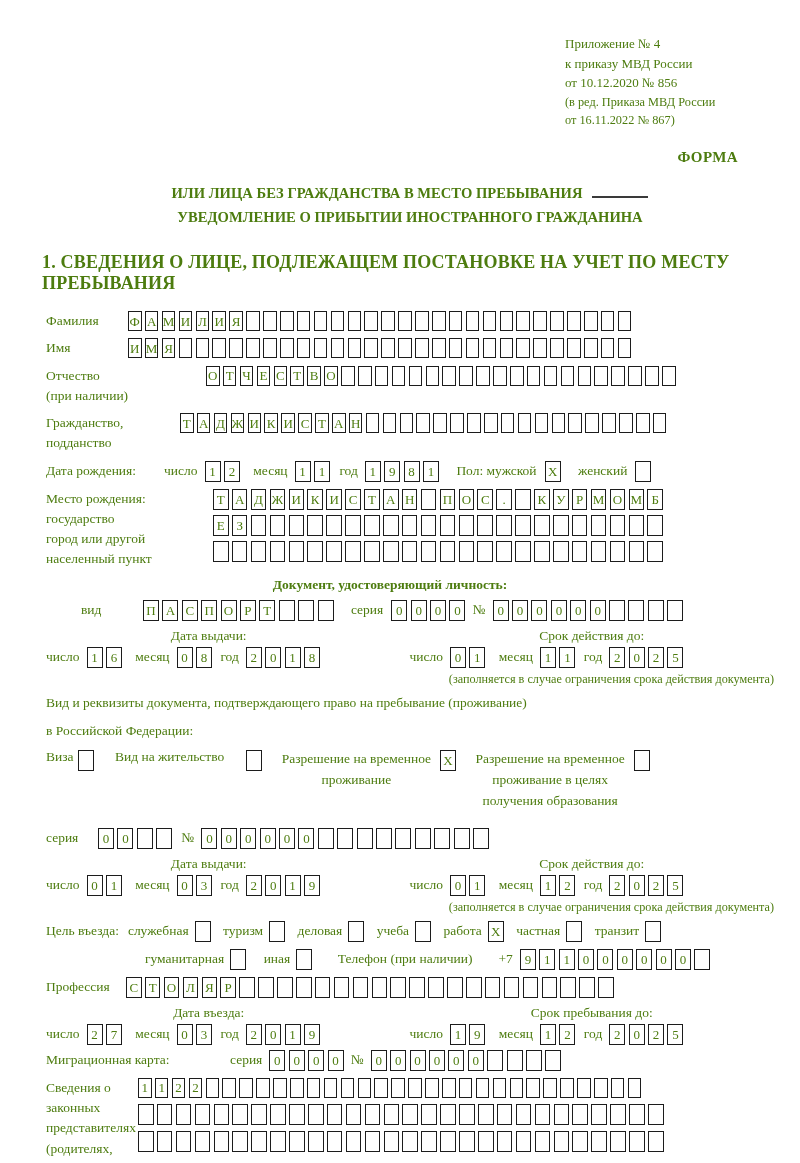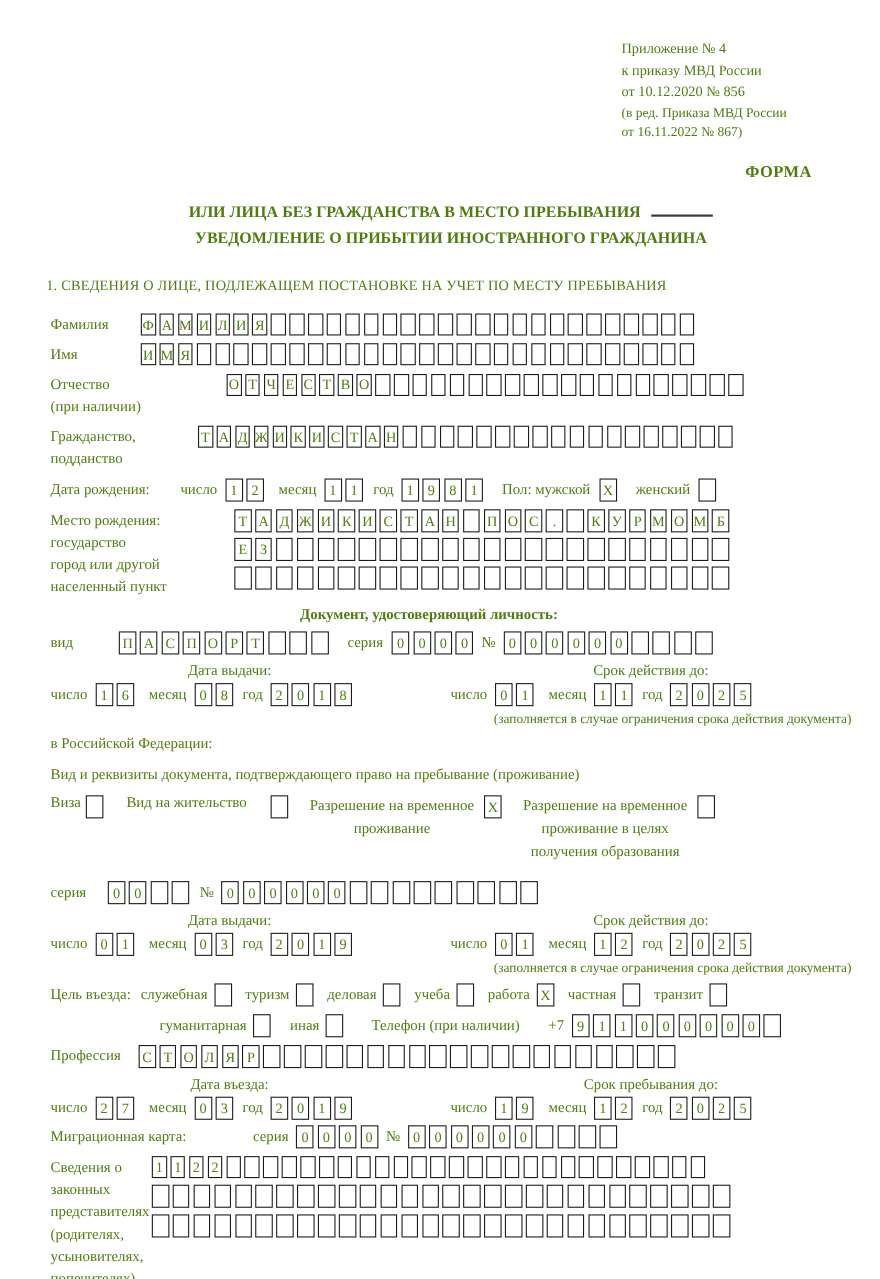--- a/index.html
+++ b/index.html
@@ -11,27 +11,27 @@
     padding:34px 26px 10px 46px;
     font-size:13.5px;
   }
   
   .hdr { width:205px; margin-left:auto; margin-right:4px; line-height:1.5; font-size:13px; }
   .hdr .small { font-size:12.3px; }
   .forma { text-align:right; font-weight:bold; font-size:15px; letter-spacing:.4px; margin:20px 36px 16px 0; }
   
   .title { text-align:center; font-weight:bold; font-size:14.6px; line-height:1.6; }
   .title .blank { display:inline-block; width:56px; border-bottom:2px solid #3a3a3a; height:.95em; margin-left:10px; }
-  .sec-heading { font-weight:normal; font-size:13px; margin:23px 0 17px -4px; letter-spacing:.2px; }
+  .sec-heading { font-weight:bold; font-size:18px; margin:23px 0 17px -4px; letter-spacing:.2px; }
   
   .row { display:flex; align-items:center; margin-bottom:7px; }
   .row.top { align-items:flex-start; }
   .lbl { flex:none; line-height:1.5; }
   .w82 { width:82px; } .w160 { width:160px; } .w134 { width:134px; }
-  .w167 { width:167px; } .w62 { width:62px; } .w80 { width:80px; }
+  .w167 { width:167px; } .w62 { width:62px;margin-left:35px; } .w80 { width:80px; }
   .w118 { width:118px; } .w52 { width:52px; } .w92 { width:92px; } .w150 { width:150px; }
   .boxes { display:flex; flex-wrap:nowrap; }
   .cb {
     flex:none; width:13.5px; height:20px; border:1.8px solid #1c1c1c; margin-right:3.4px;
     display:flex; align-items:center; justify-content:center;
     font-size:13px; line-height:1; background:#fff;
   }
   .md .cb { width:16px; height:21px; }
   .lg .cb { width:15.5px; height:21px; }
   .gl { margin:0 7px 0 10px; }
@@ -426,22 +426,22 @@
             <span class="cb">2</span>
             <span class="cb">0</span>
             <span class="cb">2</span>
             <span class="cb">5</span>
           </span>
       </div>
       <div class="dnote">(заполняется в случае ограничения срока действия документа)</div>
     </div>
   </div>
 
+  <div class="ptext" style="margin-top:6px;">Вид и реквизиты документа, подтверждающего право на пребывание (проживание)</div>
   <div class="ptext">в Российской Федерации:</div>
-  <div class="ptext" style="margin-top:6px;">Вид и реквизиты документа, подтверждающего право на пребывание (проживание)</div>
 
   <div class="res-row">
     <div class="resopt">
       <span>Виза</span>
       <span class="boxes md" style="margin-left:4px;">
           <span class="cb"></span>
         </span>
     </div>
     <div class="resopt" style="margin-left:18px;">
       <span>Вид на жительство</span>

